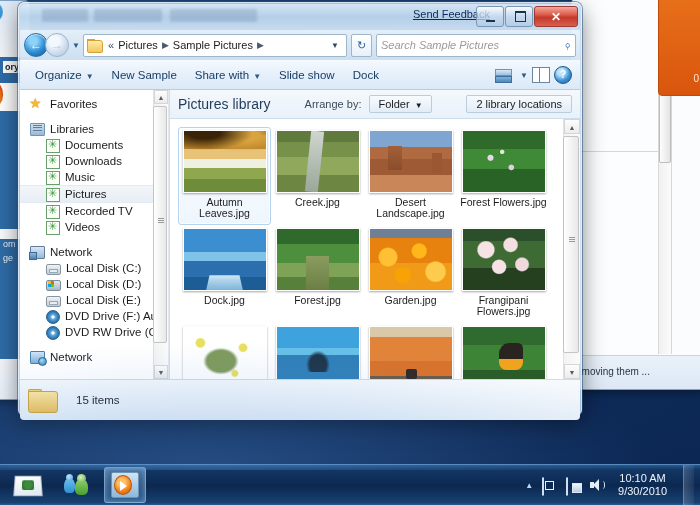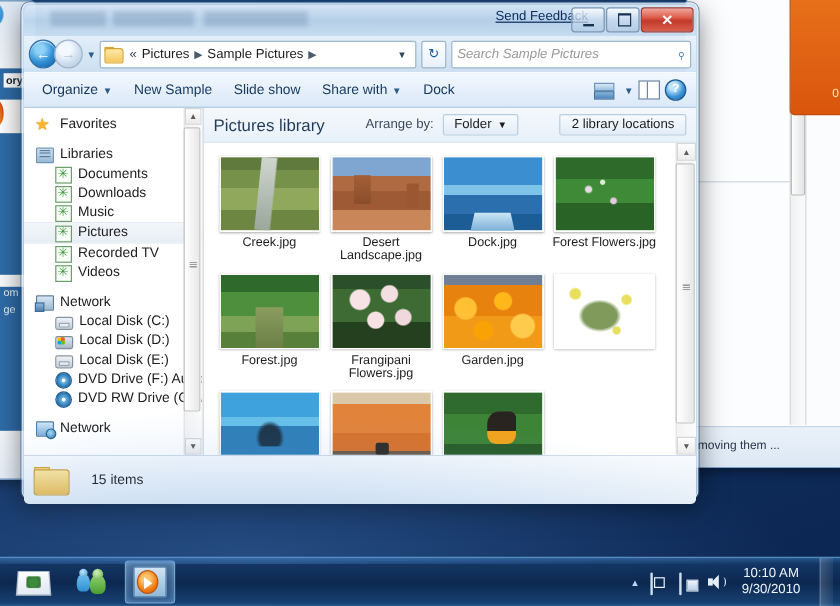--- a/index.html
+++ b/index.html
@@ -622,24 +622,24 @@
         <span class="ph">Search Sample Pictures</span>
         <span class="search-icon">⌕</span>
       </div>
     </div>
 
     <div class="toolbar">
       <div class="tb-item">
         <span>Organize</span><span class="tb-caret">▼</span>
       </div>
       <div class="tb-item">New Sample</div>
-      <div class="tb-item">Slide show</div>
       <div class="tb-item">
         <span>Share with</span><span class="tb-caret">▼</span>
       </div>
+      <div class="tb-item">Slide show</div>
       <div class="tb-item">Dock</div>
       <div class="tb-right">
         <span class="view-icon">
           <span class="vi-top"></span>
             <span class="vi-bot"></span>
         </span>
         <span class="tb-caret">▼</span>
         <span class="pane-icon"></span>
         <span class="help-icon">?</span>
       </div>
@@ -728,48 +728,52 @@
           <div class="lib-title">Pictures library</div>
           <div class="arrange-label">Arrange by:</div>
           <div class="arrange-btn">
             <span>Folder</span><span class="c">▼</span>
           </div>
           <div class="lib-locations">2 library locations</div>
         </div>
 
         <div class="grid-wrap">
           <div class="grid">
+            <div class="cell selected">
+              <div class="thumb t-autumn"></div>
+              <div class="cap">Autumn Leaves.jpg</div>
+            </div>
             <div class="cell">
               <div class="thumb t-creek"></div>
               <div class="cap">Creek.jpg</div>
             </div>
             <div class="cell">
               <div class="thumb t-desert"></div>
               <div class="cap">Desert Landscape.jpg</div>
             </div>
             <div class="cell">
+              <div class="thumb t-forestflowers"></div>
+              <div class="cap">Forest Flowers.jpg</div>
+            </div>
+
+            <div class="cell">
               <div class="thumb t-dock"></div>
               <div class="cap">Dock.jpg</div>
             </div>
-
-            <div class="cell">
-              <div class="thumb t-forestflowers"></div>
-              <div class="cap">Forest Flowers.jpg</div>
-            </div>
             <div class="cell">
               <div class="thumb t-forest"></div>
               <div class="cap">Forest.jpg</div>
             </div>
             <div class="cell">
+              <div class="thumb t-garden"></div>
+              <div class="cap">Garden.jpg</div>
+            </div>
+            <div class="cell">
               <div class="thumb t-frangipani"></div>
               <div class="cap">Frangipani Flowers.jpg</div>
-            </div>
-            <div class="cell">
-              <div class="thumb t-garden"></div>
-              <div class="cap">Garden.jpg</div>
             </div>
 
             <div class="cell">
               <div class="thumb t-greensea"></div>
 
             </div>
             <div class="cell">
               <div class="thumb t-humpback"></div>
 
             </div>

